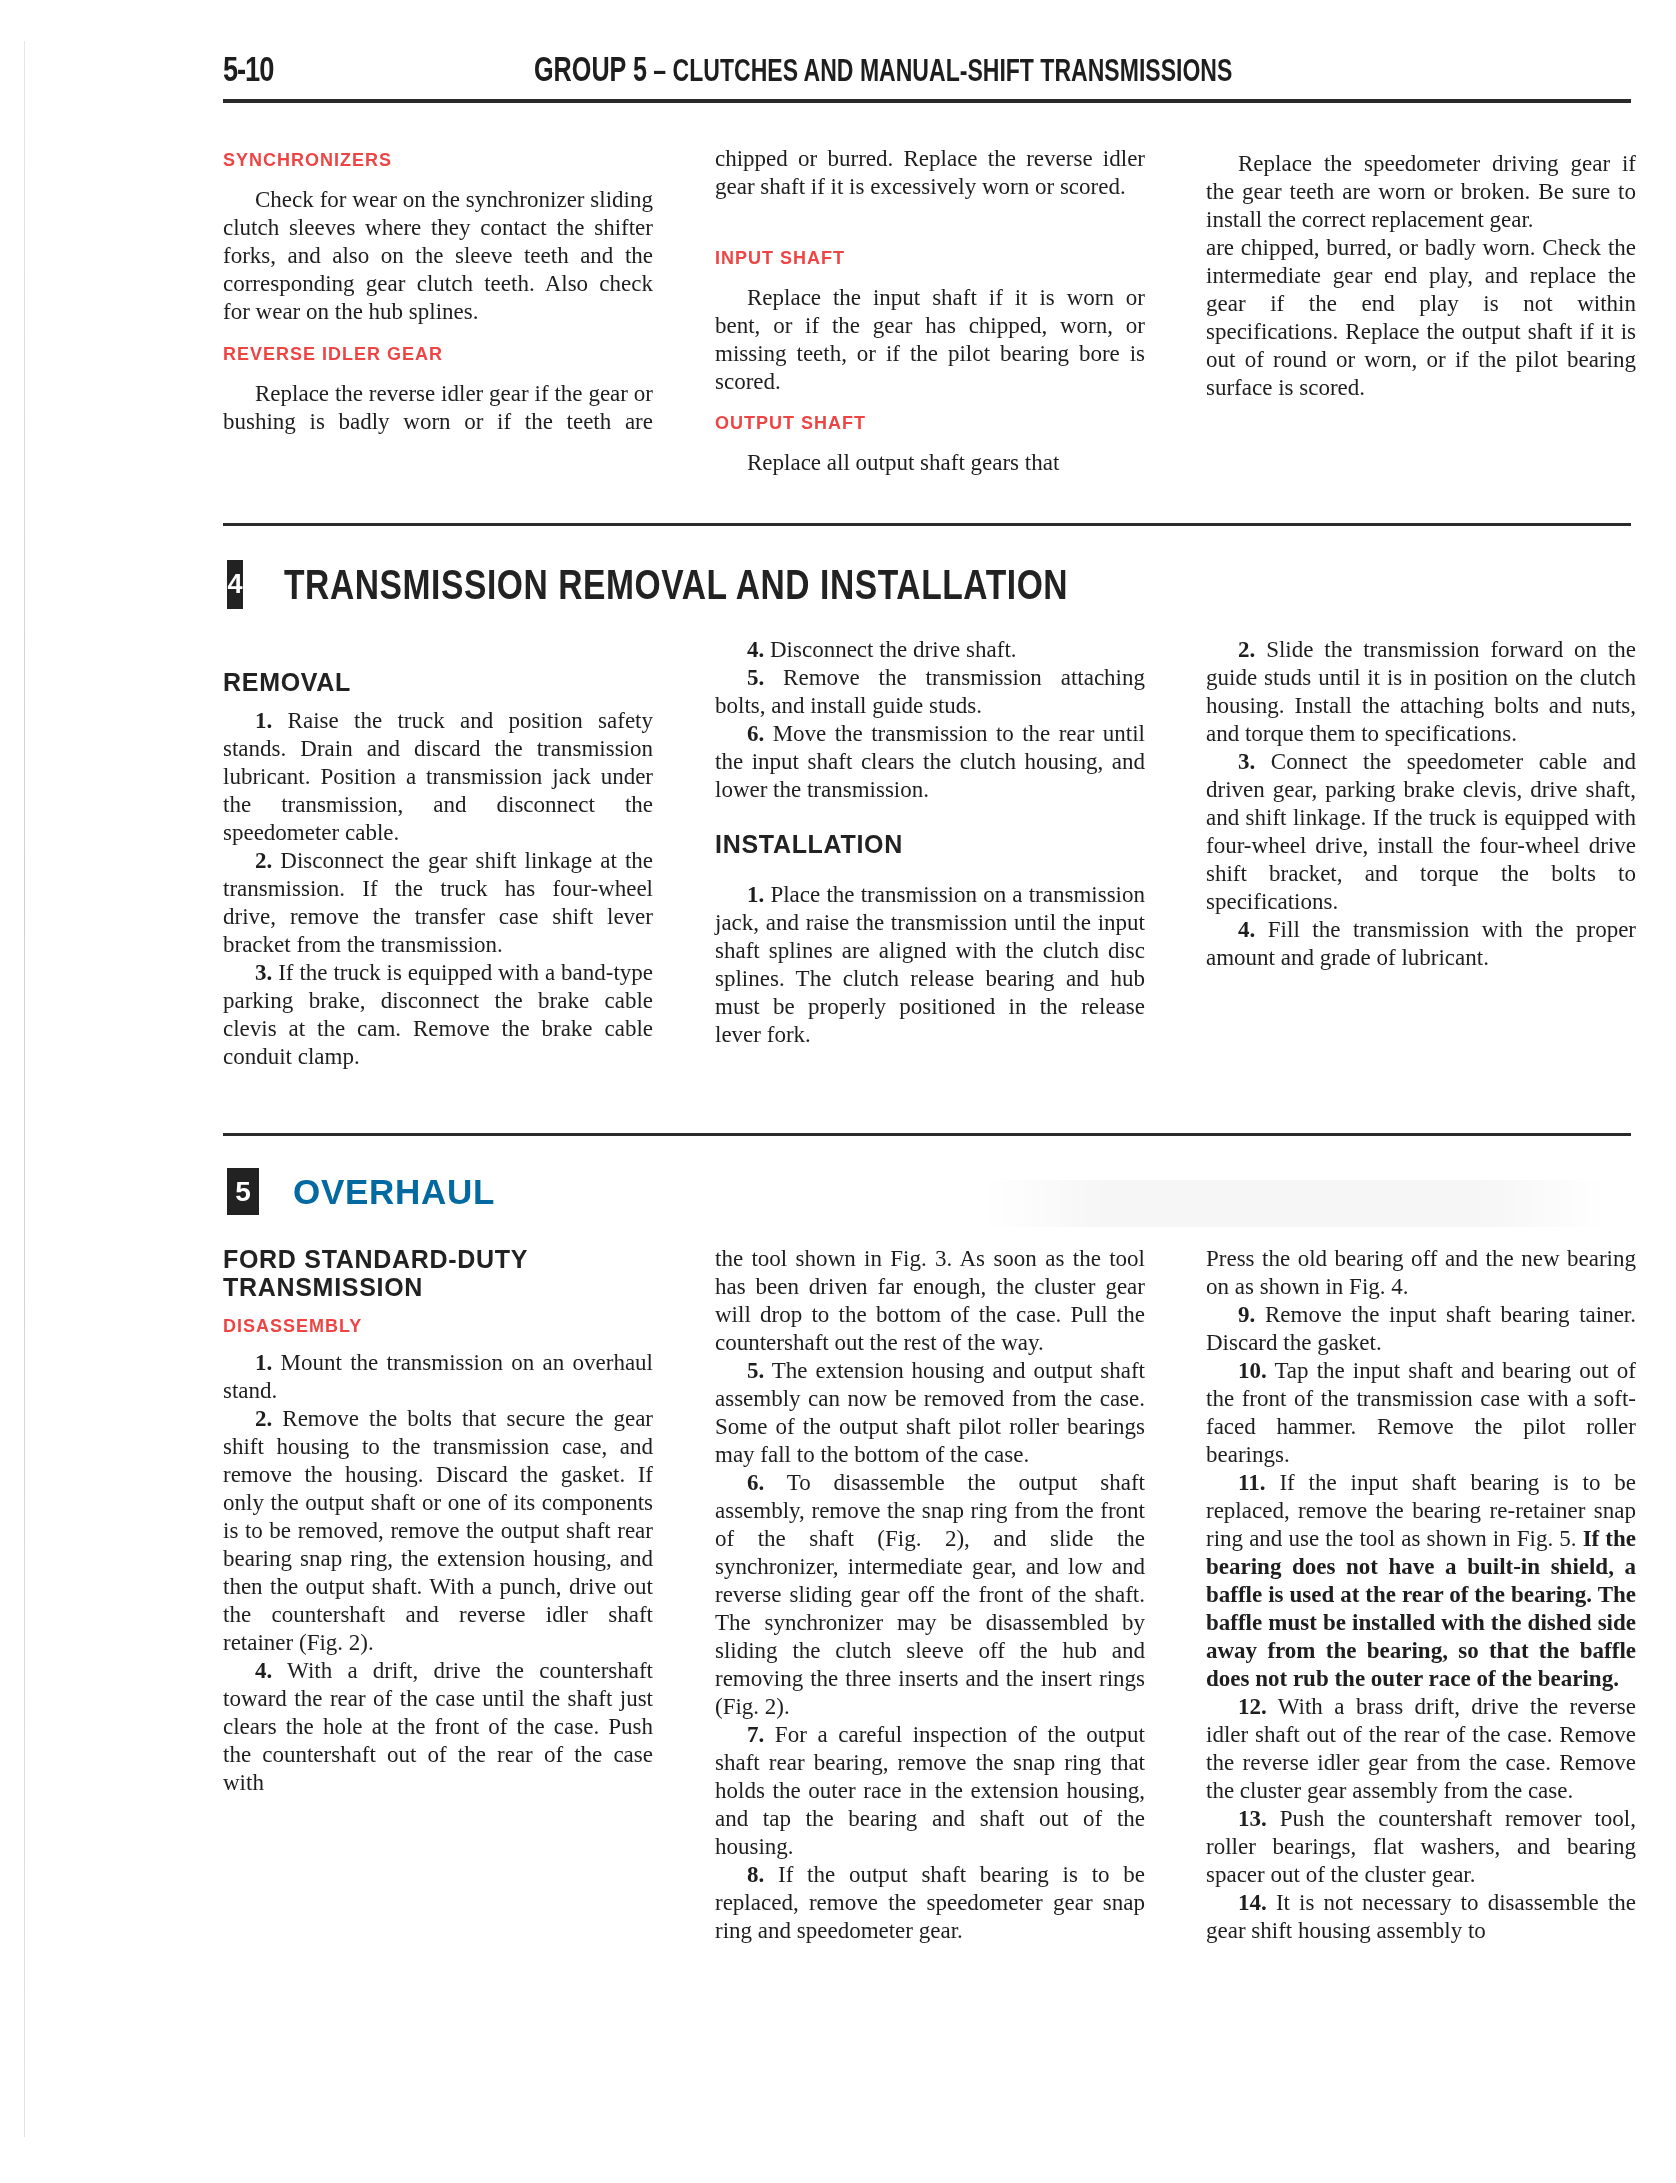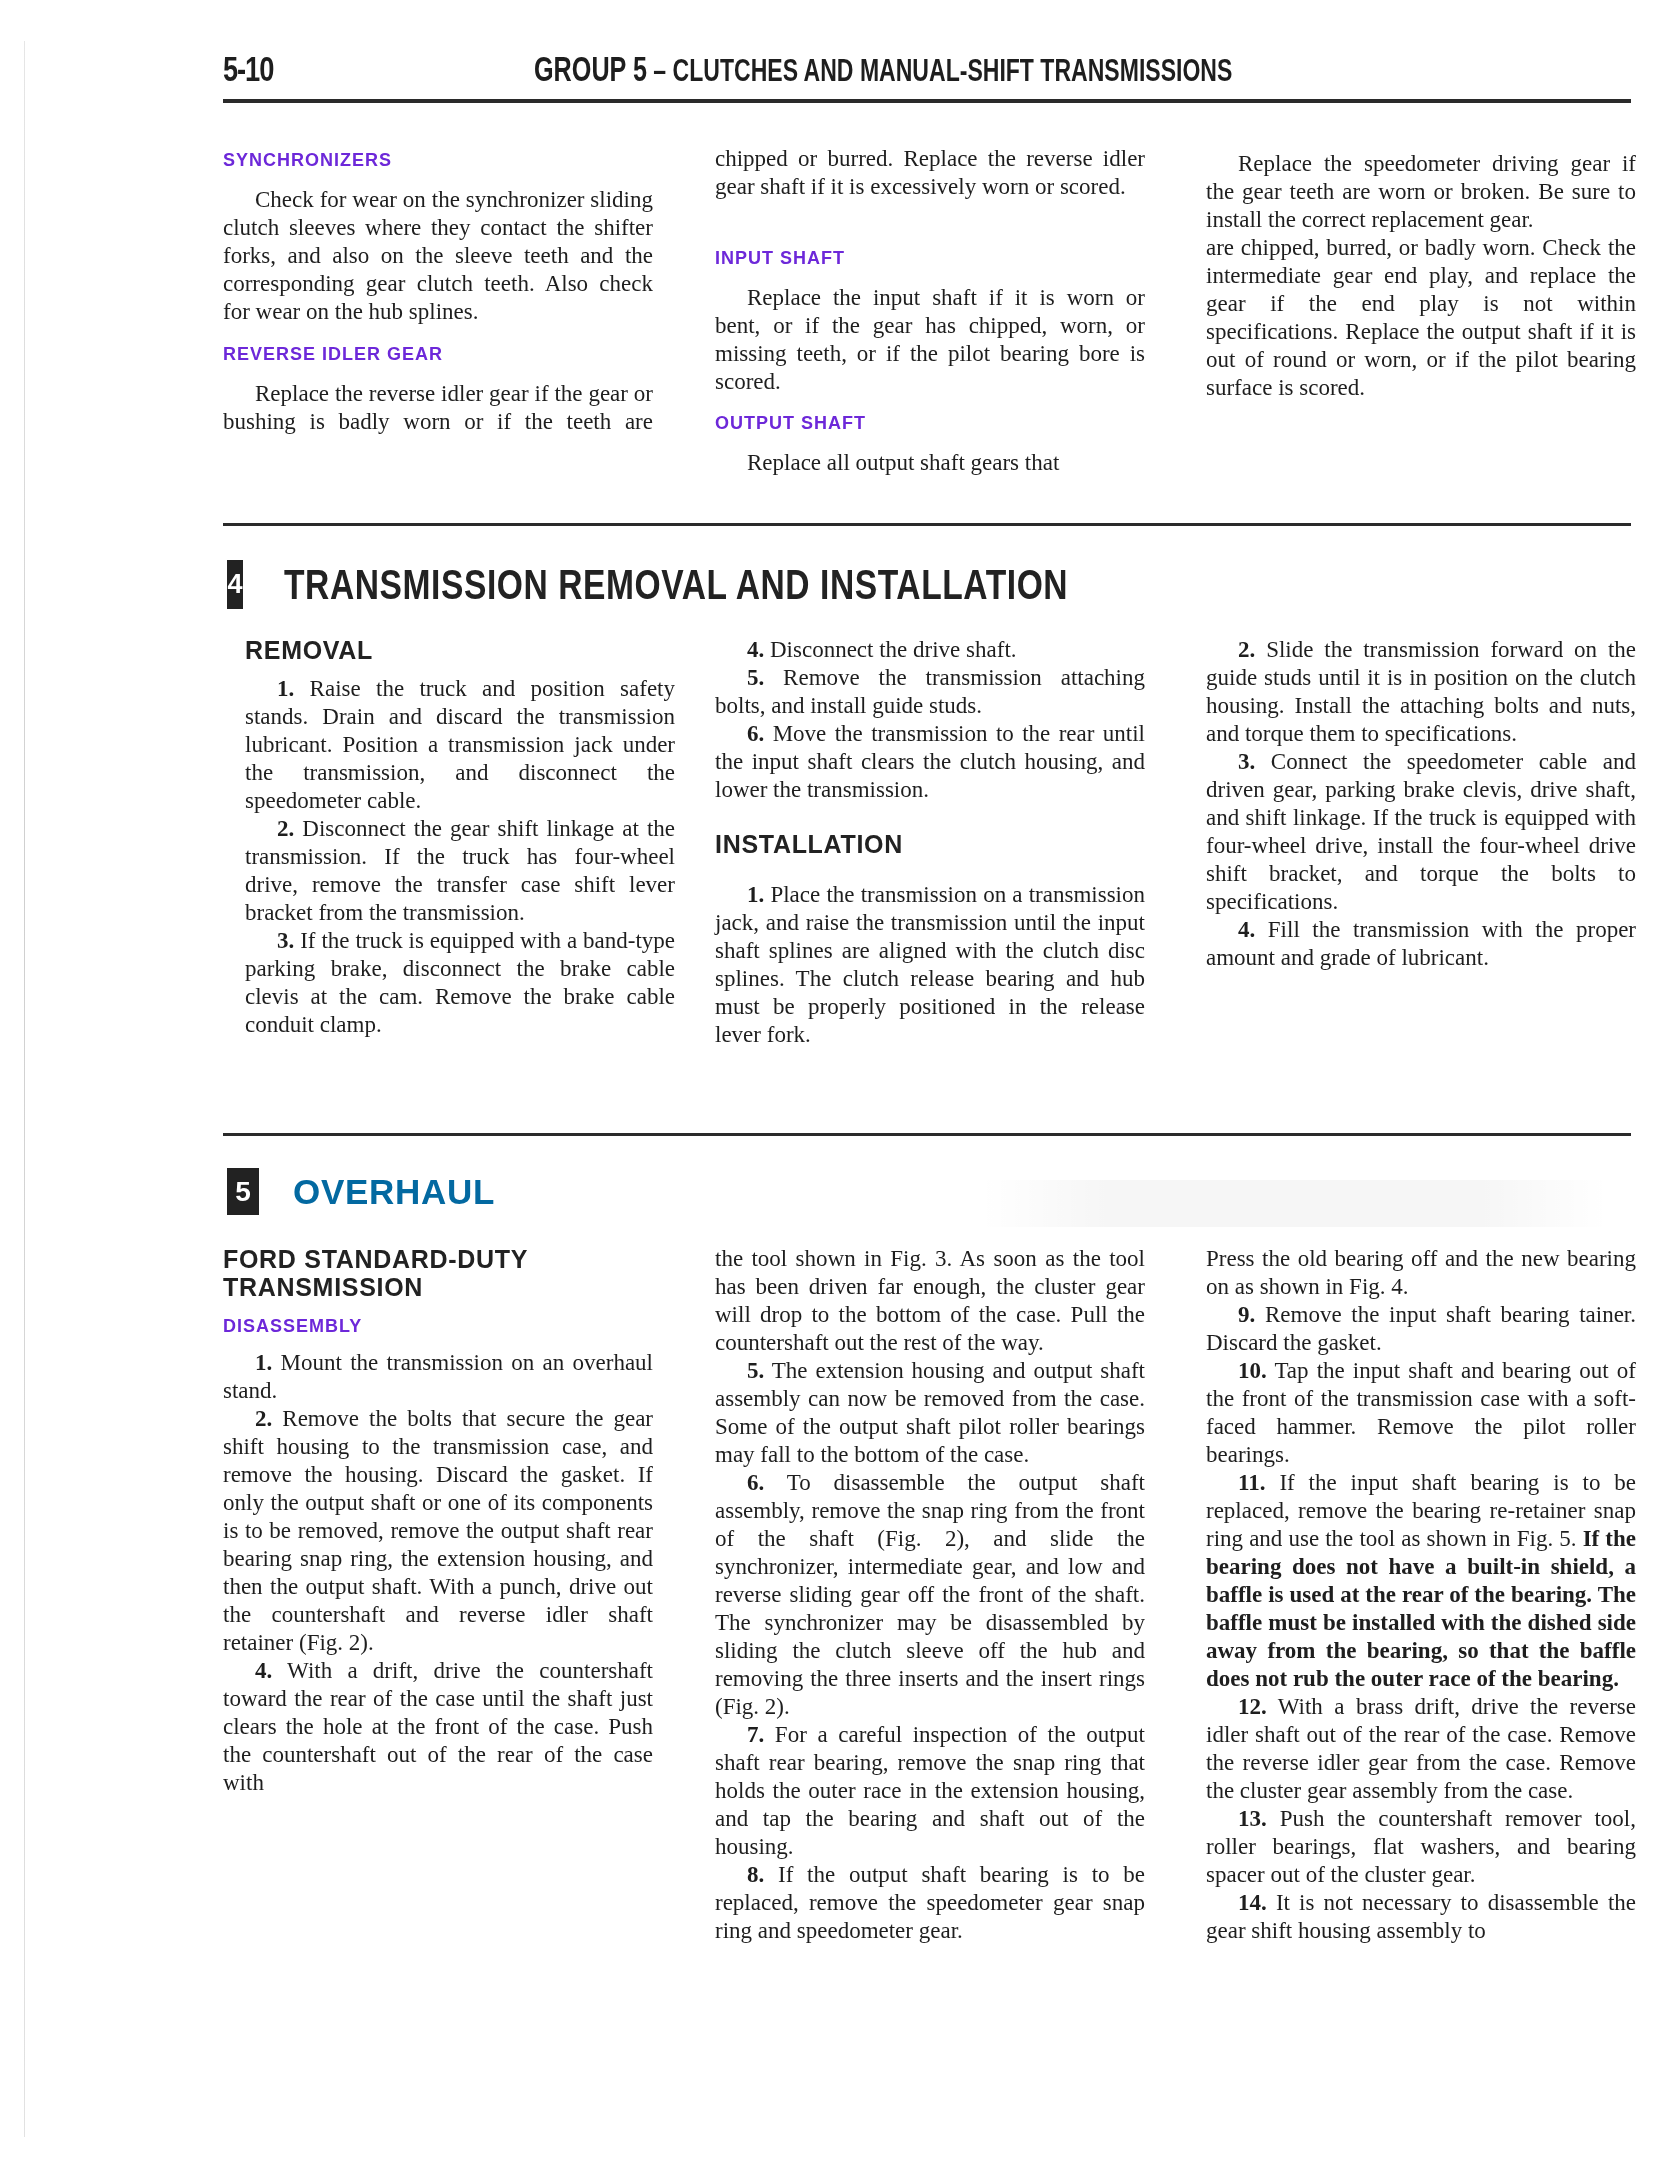--- a/index.html
+++ b/index.html
@@ -40,21 +40,21 @@
     margin: 0; font-size: 23px; line-height: 28px; text-align: justify;
     text-indent: 32px; hyphens: manual;
   }
   p.body.noindent { text-indent: 0; }
   p.step { margin: 0; font-size: 23px; line-height: 28px; text-align: justify; text-indent: 32px; }
   .num { font-weight: bold; }
   .bold-run { font-weight: bold; }
 
   .subhead-sm {
     font-family: "Liberation Sans", "DejaVu Sans", sans-serif; font-weight: bold;
-    font-size: 18px; letter-spacing: 1px; margin: 0 0 15px 0; color: #6d28d9;
+    font-size: 18px; letter-spacing: 1px; margin: 0 0 15px 0; color: #ef4444;
   }
   .subhead-md {
     font-family: "Liberation Sans", "DejaVu Sans", sans-serif; font-weight: bold;
     font-size: 25px; letter-spacing: 0.7px; margin: 0; color: #222; line-height: 28px;
   }
   .gap-s { height: 17.6px; }
   .gap-m { height: 26px; }
 
   
   .section-head { position: absolute; left: 227px; display: flex; align-items: center; }
@@ -116,21 +116,21 @@
   <p class="body noindent">are chipped, burred, or badly worn. Check the intermediate gear end play, and replace the gear if the end play is not within specifications. Re­place the output shaft if it is out of round or worn, or if the pilot bearing surface is scored.</p>
 </div>
 
 <div class="rule mid1"></div>
 
 <div class="section-head s4">
   <div class="badge">4</div>
   <div class="title">TRANSMISSION REMOVAL AND INSTALLATION</div>
 </div>
 
-<div class="col c1" style="top:636px;margin-left:22px;">
+<div class="col c1" style="top:668px;">
   <div class="subhead-md" style="margin-bottom:10.8px;">REMOVAL</div>
   <p class="step"><span class="num">1.</span> <span>Raise the truck and position safety stands. Drain and discard the transmission lubricant. Position a transmission jack under the transmis­sion, and disconnect the speedometer cable.</span></p>
   <p class="step"><span class="num">2.</span> <span>Disconnect the gear shift linkage at the transmission. If the truck has four-wheel drive, remove the transfer case shift lever bracket from the transmission.</span></p>
   <p class="step"><span class="num">3.</span> <span>If the truck is equipped with a band-type parking brake, disconnect the brake cable clevis at the cam. Re­move the brake cable conduit clamp.</span></p>
 </div>
 
 <div class="col c2" style="top:636px;">
   <p class="step"><span class="num">4.</span> <span>Disconnect the drive shaft.</span></p>
   <p class="step"><span class="num">5.</span> <span>Remove the transmission attach­ing bolts, and install guide studs.</span></p>
   <p class="step"><span class="num">6.</span> <span>Move the transmission to the rear until the input shaft clears the clutch housing, and lower the trans­mission.</span></p>

